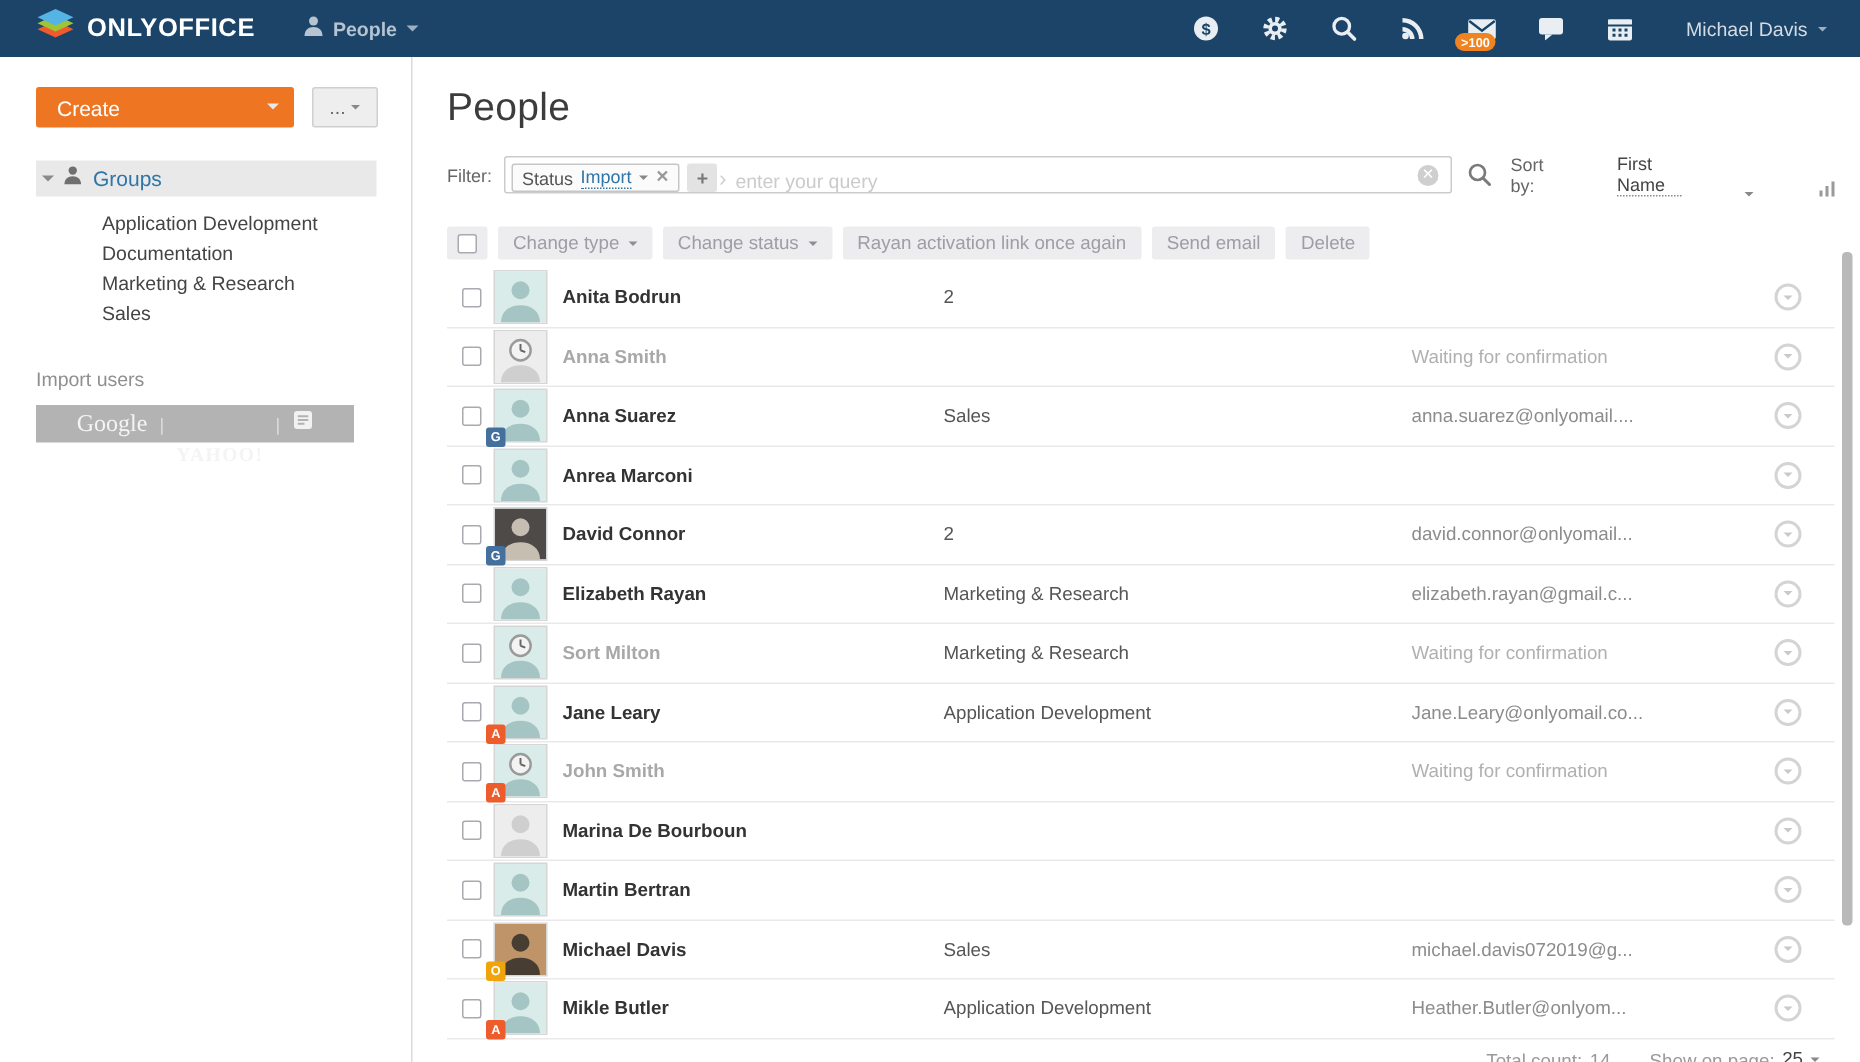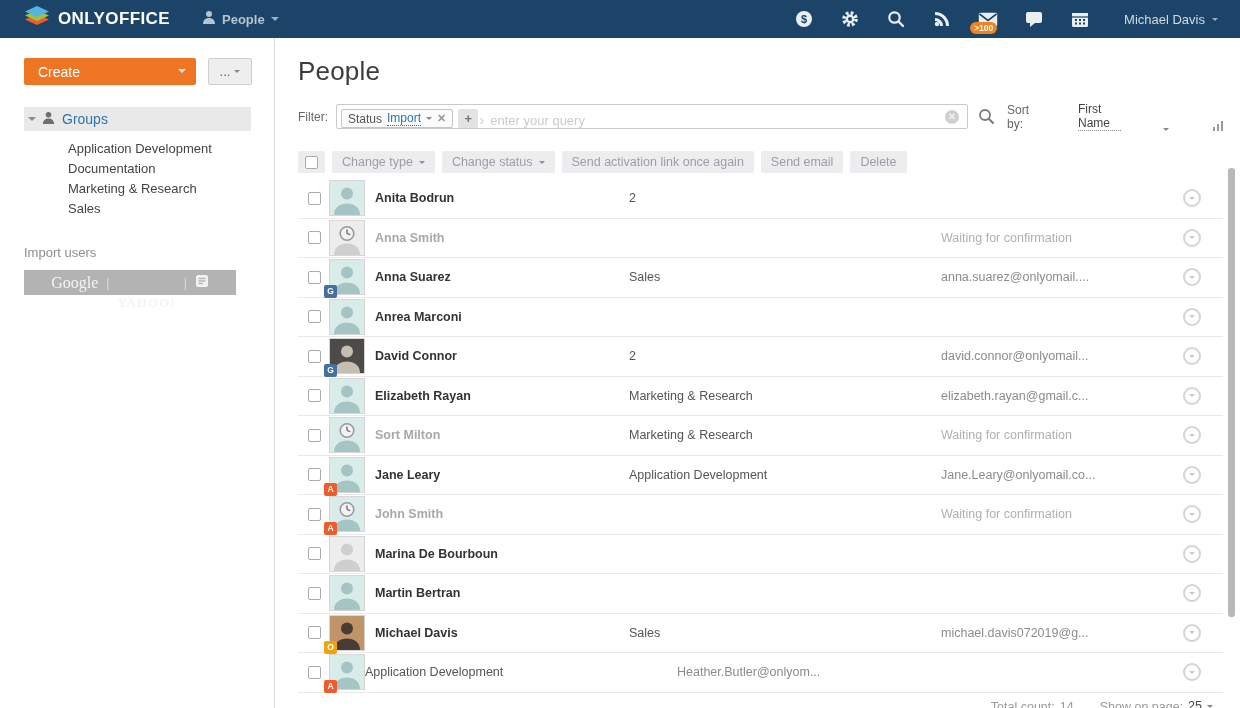--- a/index.html
+++ b/index.html
@@ -286,21 +286,21 @@
       <span style="display:flex;gap:7px">
           <button class="tb-btn">
             <span>Change type</span>
             <span class="caret sm"></span>
           </button>
           <button class="tb-btn">
             <span>Change status</span>
             <span class="caret sm"></span>
           </button>
           <button class="tb-btn">
-            <span>Send activation link once again</span>
+            <span>Rayan activation link once again</span>
           </button>
           <button class="tb-btn">
             <span>Send email</span>
           </button>
           <button class="tb-btn">
             <span>Delete</span>
           </button>
         </span>
     </div>
 
@@ -479,20 +479,21 @@
             <span class="caret sm"></span>
           </span>
         </div>
         <div class="row">
           <span class="cb"></span>
           <div class="avatar"><svg width="34" height="34" viewBox="0 0 34 34">
               <rect width="34" height="34" fill="#d9ecea"></rect>
               <circle cx="17" cy="12.5" r="6" fill="#a4c5c3"></circle>
               <path d="M4 34c0-7.5 5.8-11.5 13-11.5S30 26.5 30 34z" fill="#a4c5c3"></path>
             </svg><span class="badge" style="background: rgb(238, 92, 44);">A</span></div>
+          <span class="name">Mikle Butler</span>
           <span class="group">Application Development</span>
           <span class="email">Heather.Butler@onlyom...</span>
           <span class="action-circle">
             <span class="caret sm"></span>
           </span>
         </div>
       </div>
 
     <div class="list-footer">
       <div class="foot-group">

